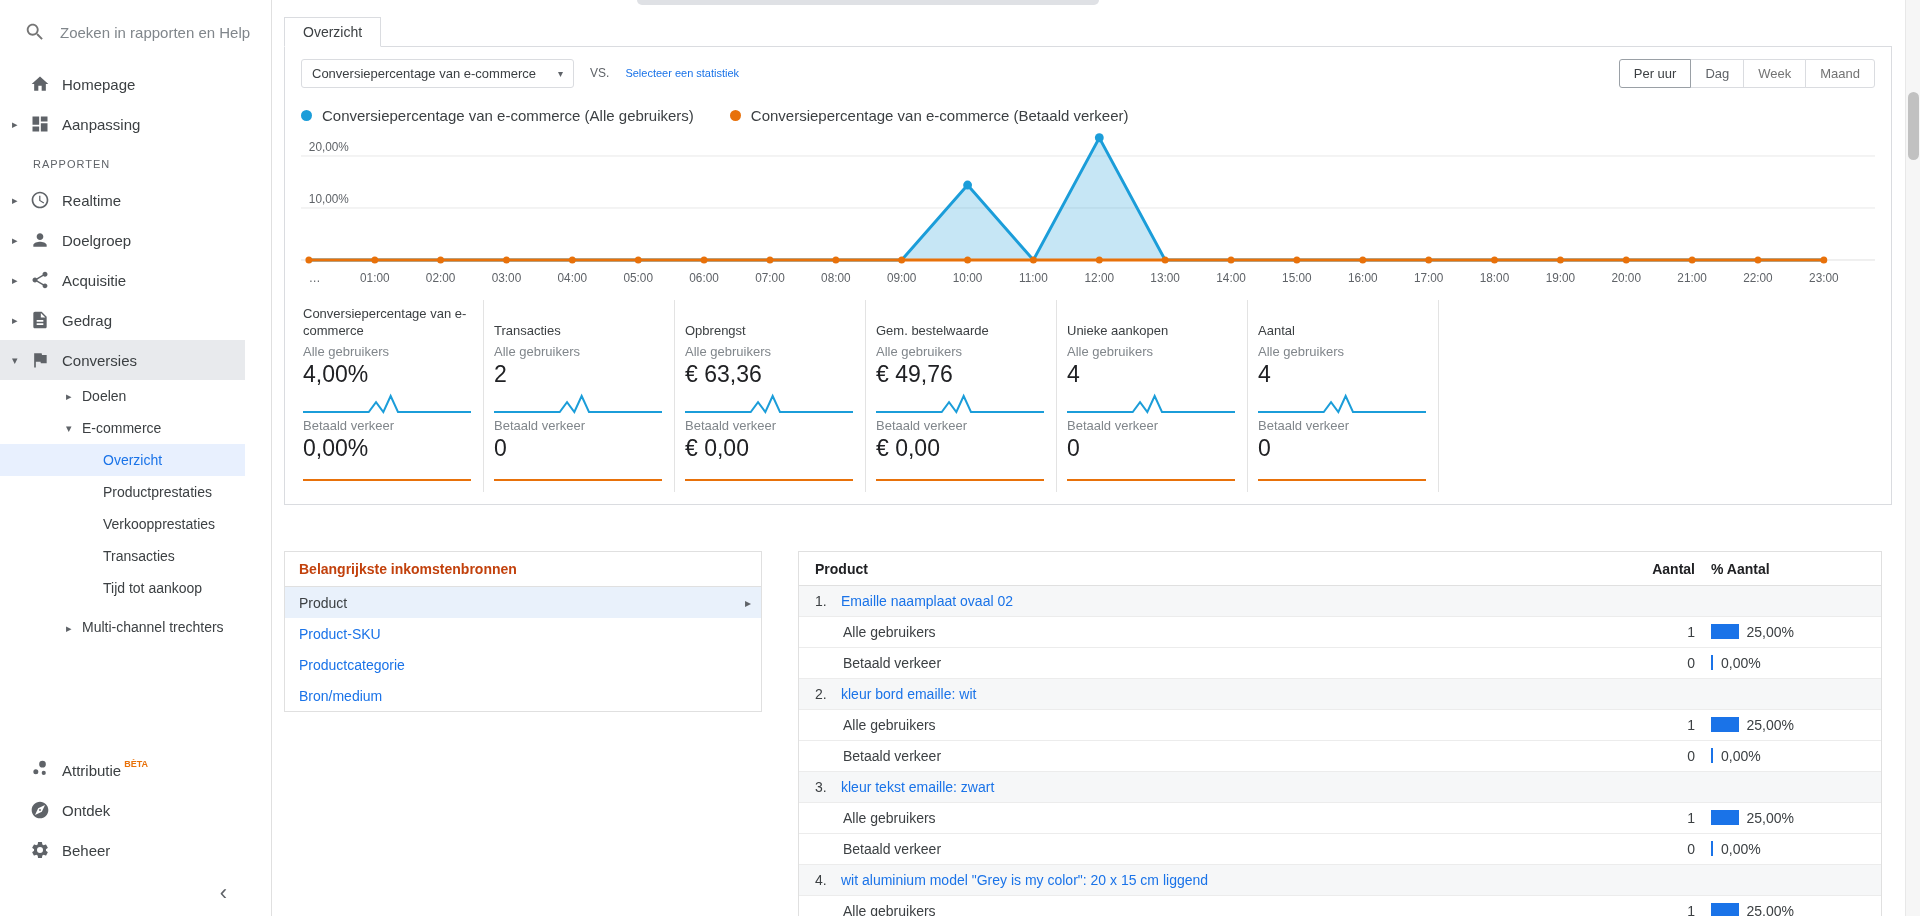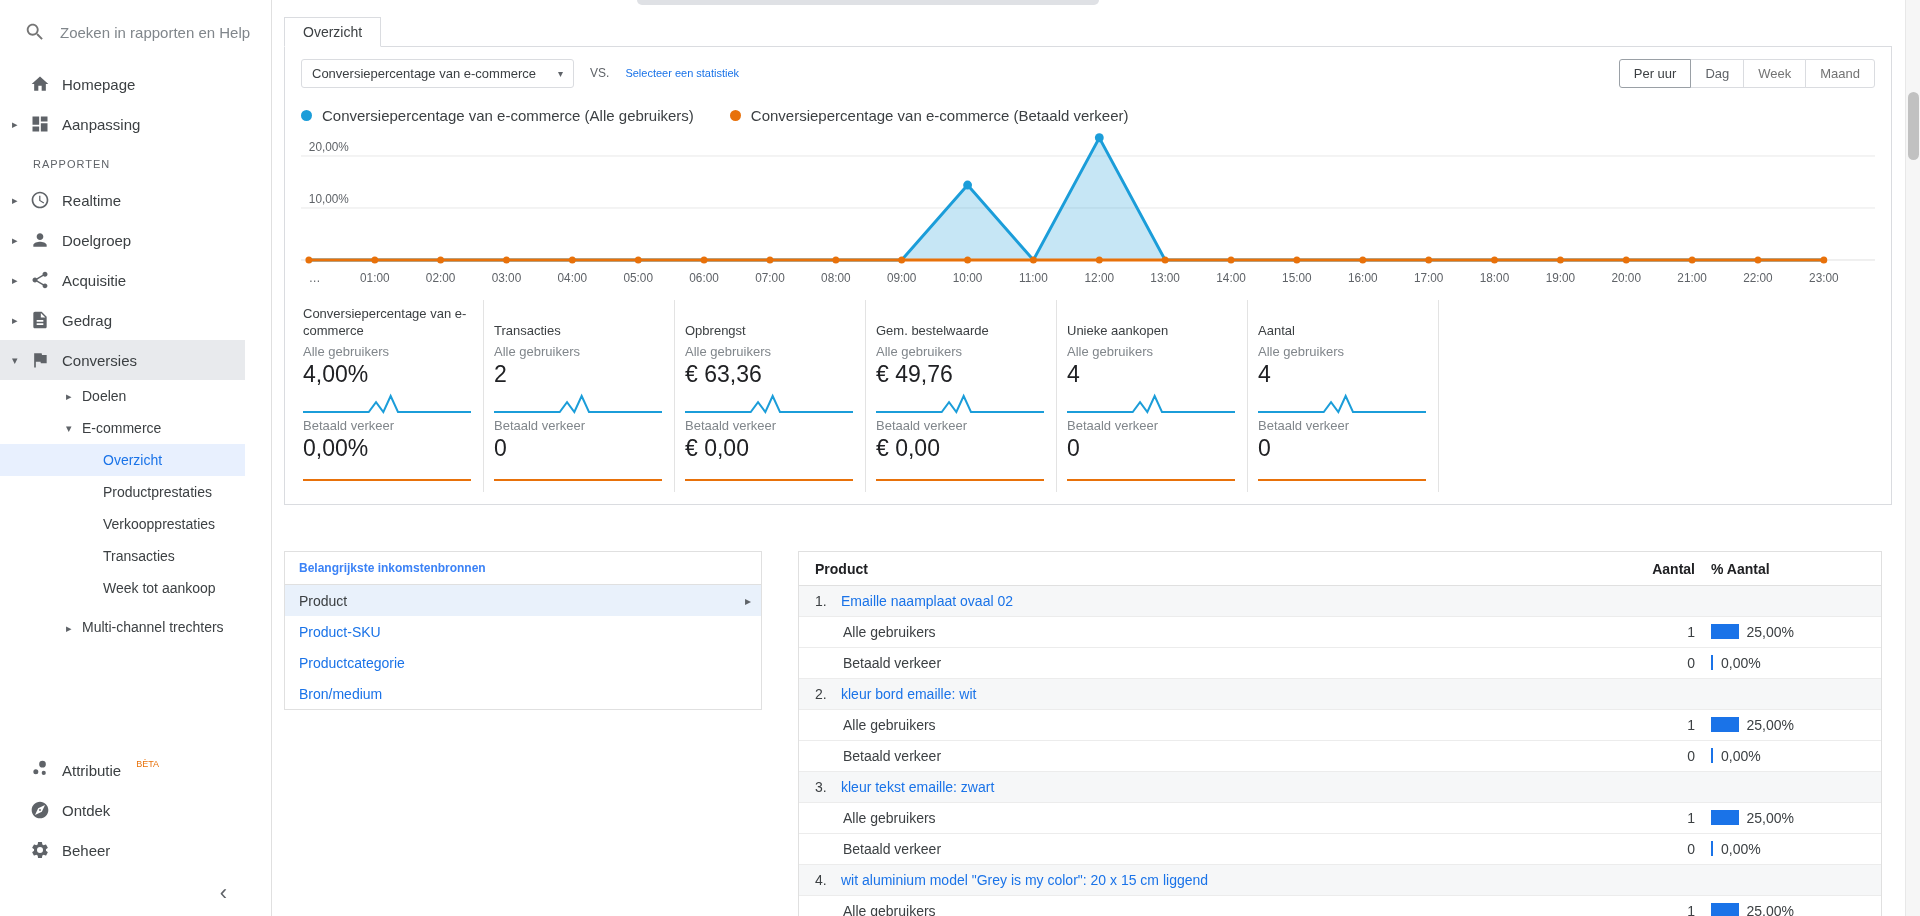--- a/index.html
+++ b/index.html
@@ -23,21 +23,21 @@
   .sb-row.d1 .arr{left:66px;}
   .sb-row.d1 .lbl{margin-left:82px;}
   .sb-row.d2{height:32px;font-size:14px;}
   .sb-row.d2 .lbl{margin-left:103px;}
   .sb-row.ml{height:48px;}
   .sb-row.ml .lbl{width:150px;line-height:1.25;}
   .sb-row.hl{background:#e8eaed;margin-right:26px;}
   .sb-row.sel{background:#e8f0fe;color:#1a73e8;margin-right:26px;}
   .sb-section{padding:14px 0 6px 33px;font-size:11px;color:#5f6368;letter-spacing:1px;height:36px;flex:none;}
   .sb-spacer{flex:1;}
-  .badge{font-size:9px;color:#e8710a;margin-left:15px;align-self:flex-start;margin-top:9px;font-weight:normal;}
+  .badge{font-size:9px;color:#e8710a;margin-left:3px;align-self:flex-start;margin-top:9px;font-weight:bold;}
   .collapse-row{height:46px;display:flex;align-items:center;justify-content:flex-end;padding-right:44px;flex:none;}
   .collapse-chevron{font-size:22px;color:#5f6368;cursor:pointer;line-height:1;}
 
   
   .main{flex:1;height:100%;position:relative;background:#fff;overflow:hidden;}
   .top-remnant{position:absolute;top:0;left:365px;width:462px;height:5px;background:#dfe1e5;border-radius:0 0 5px 5px;}
   .tabbar{height:46px;display:flex;align-items:flex-end;padding-left:12px;}
   .tab{height:30px;padding:0 18px;display:flex;align-items:center;font-size:14px;color:#3c4043;background:#fff;border:1px solid #dadce0;border-bottom:1px solid #fff;position:relative;top:1px;z-index:2;cursor:pointer;}
   .report-panel{margin:0 28px 8px 12px;border:1px solid #dadce0;padding:10px 16px 12px;background:#fff;position:relative;z-index:1;}
   .controls{display:flex;align-items:center;position:relative;height:32px;}
@@ -60,21 +60,21 @@
   .card{width:191px;padding:6px 12px 10px 10px;border-right:1px solid #e3e3e3;}
   .card-title{font-size:13px;color:#3c4043;min-height:34px;display:flex;align-items:flex-end;line-height:1.3;}
   .seg-label{font-size:13px;color:#80868b;margin-top:4px;}
   .card-value{font-size:23px;color:#202124;margin-top:2px;}
   .spark{display:block;width:100%;height:22px;margin-top:4px;}
   .spark.orange{height:12px;margin-top:8px;}
 
   
   .bottom{display:flex;margin:46px 38px 0 12px;gap:36px;}
   .sources-panel{width:478px;border:1px solid #e0e0e0;align-self:flex-start;background:#fff;}
-  .panel-title{font-size:12px;font-weight:bold;color:#3b82f6;padding:9px 14px;border-bottom:1px solid #e0e0e0;}
+  .panel-title{font-size:14px;font-weight:bold;color:#c2410c;padding:9px 14px;border-bottom:1px solid #e0e0e0;}
   .source-item{height:31px;display:flex;align-items:center;padding:0 14px;font-size:14px;color:#1a73e8;cursor:pointer;position:relative;}
   .source-item.selected{background:#e9f1fb;color:#3c4043;}
   .right-arrow{position:absolute;right:10px;color:#5f6368;font-size:12px;}
 
   .table-panel{flex:1;border:1px solid #e0e0e0;border-bottom:none;background:#fff;overflow:hidden;}
   .t-head{display:flex;align-items:center;height:34px;font-size:14px;font-weight:bold;color:#202124;border-bottom:1px solid #e0e0e0;padding:0 12px 0 16px;}
   .th-product{flex:1;}
   .th-aantal{width:80px;text-align:right;}
   .th-pct{width:158px;margin-left:16px;}
   .t-row{display:flex;align-items:center;height:31px;border-bottom:1px solid #ececec;font-size:14px;padding:0 12px 0 16px;}
@@ -184,21 +184,21 @@
         <div class="sb-row d2">
           <span class="lbl">Productprestaties</span>
         </div>
         <div class="sb-row d2">
           <span class="lbl">Verkoopprestaties</span>
         </div>
         <div class="sb-row d2">
           <span class="lbl">Transacties</span>
         </div>
         <div class="sb-row d2">
-          <span class="lbl">Week tot aankoop</span>
+          <span class="lbl">Tijd tot aankoop</span>
         </div>
         <div class="sb-row d1 ml">
           <span class="arr">▸</span>
           <span class="lbl">Multi-channel trechters</span>
         </div>
         <div class="sb-spacer"></div>
         <div class="sb-row d0">
           <span class="ico">
             <svg viewBox="0 0 24 24" fill="currentColor">
               <path d="M7 17a3 3 0 1 0 0-6 3 3 0 0 0 0 6zm9.5 1a2.5 2.5 0 1 0 0-5 2.5 2.5 0 0 0 0 5zM15 9a4 4 0 1 0 0-8 4 4 0 0 0 0 8z"></path>

